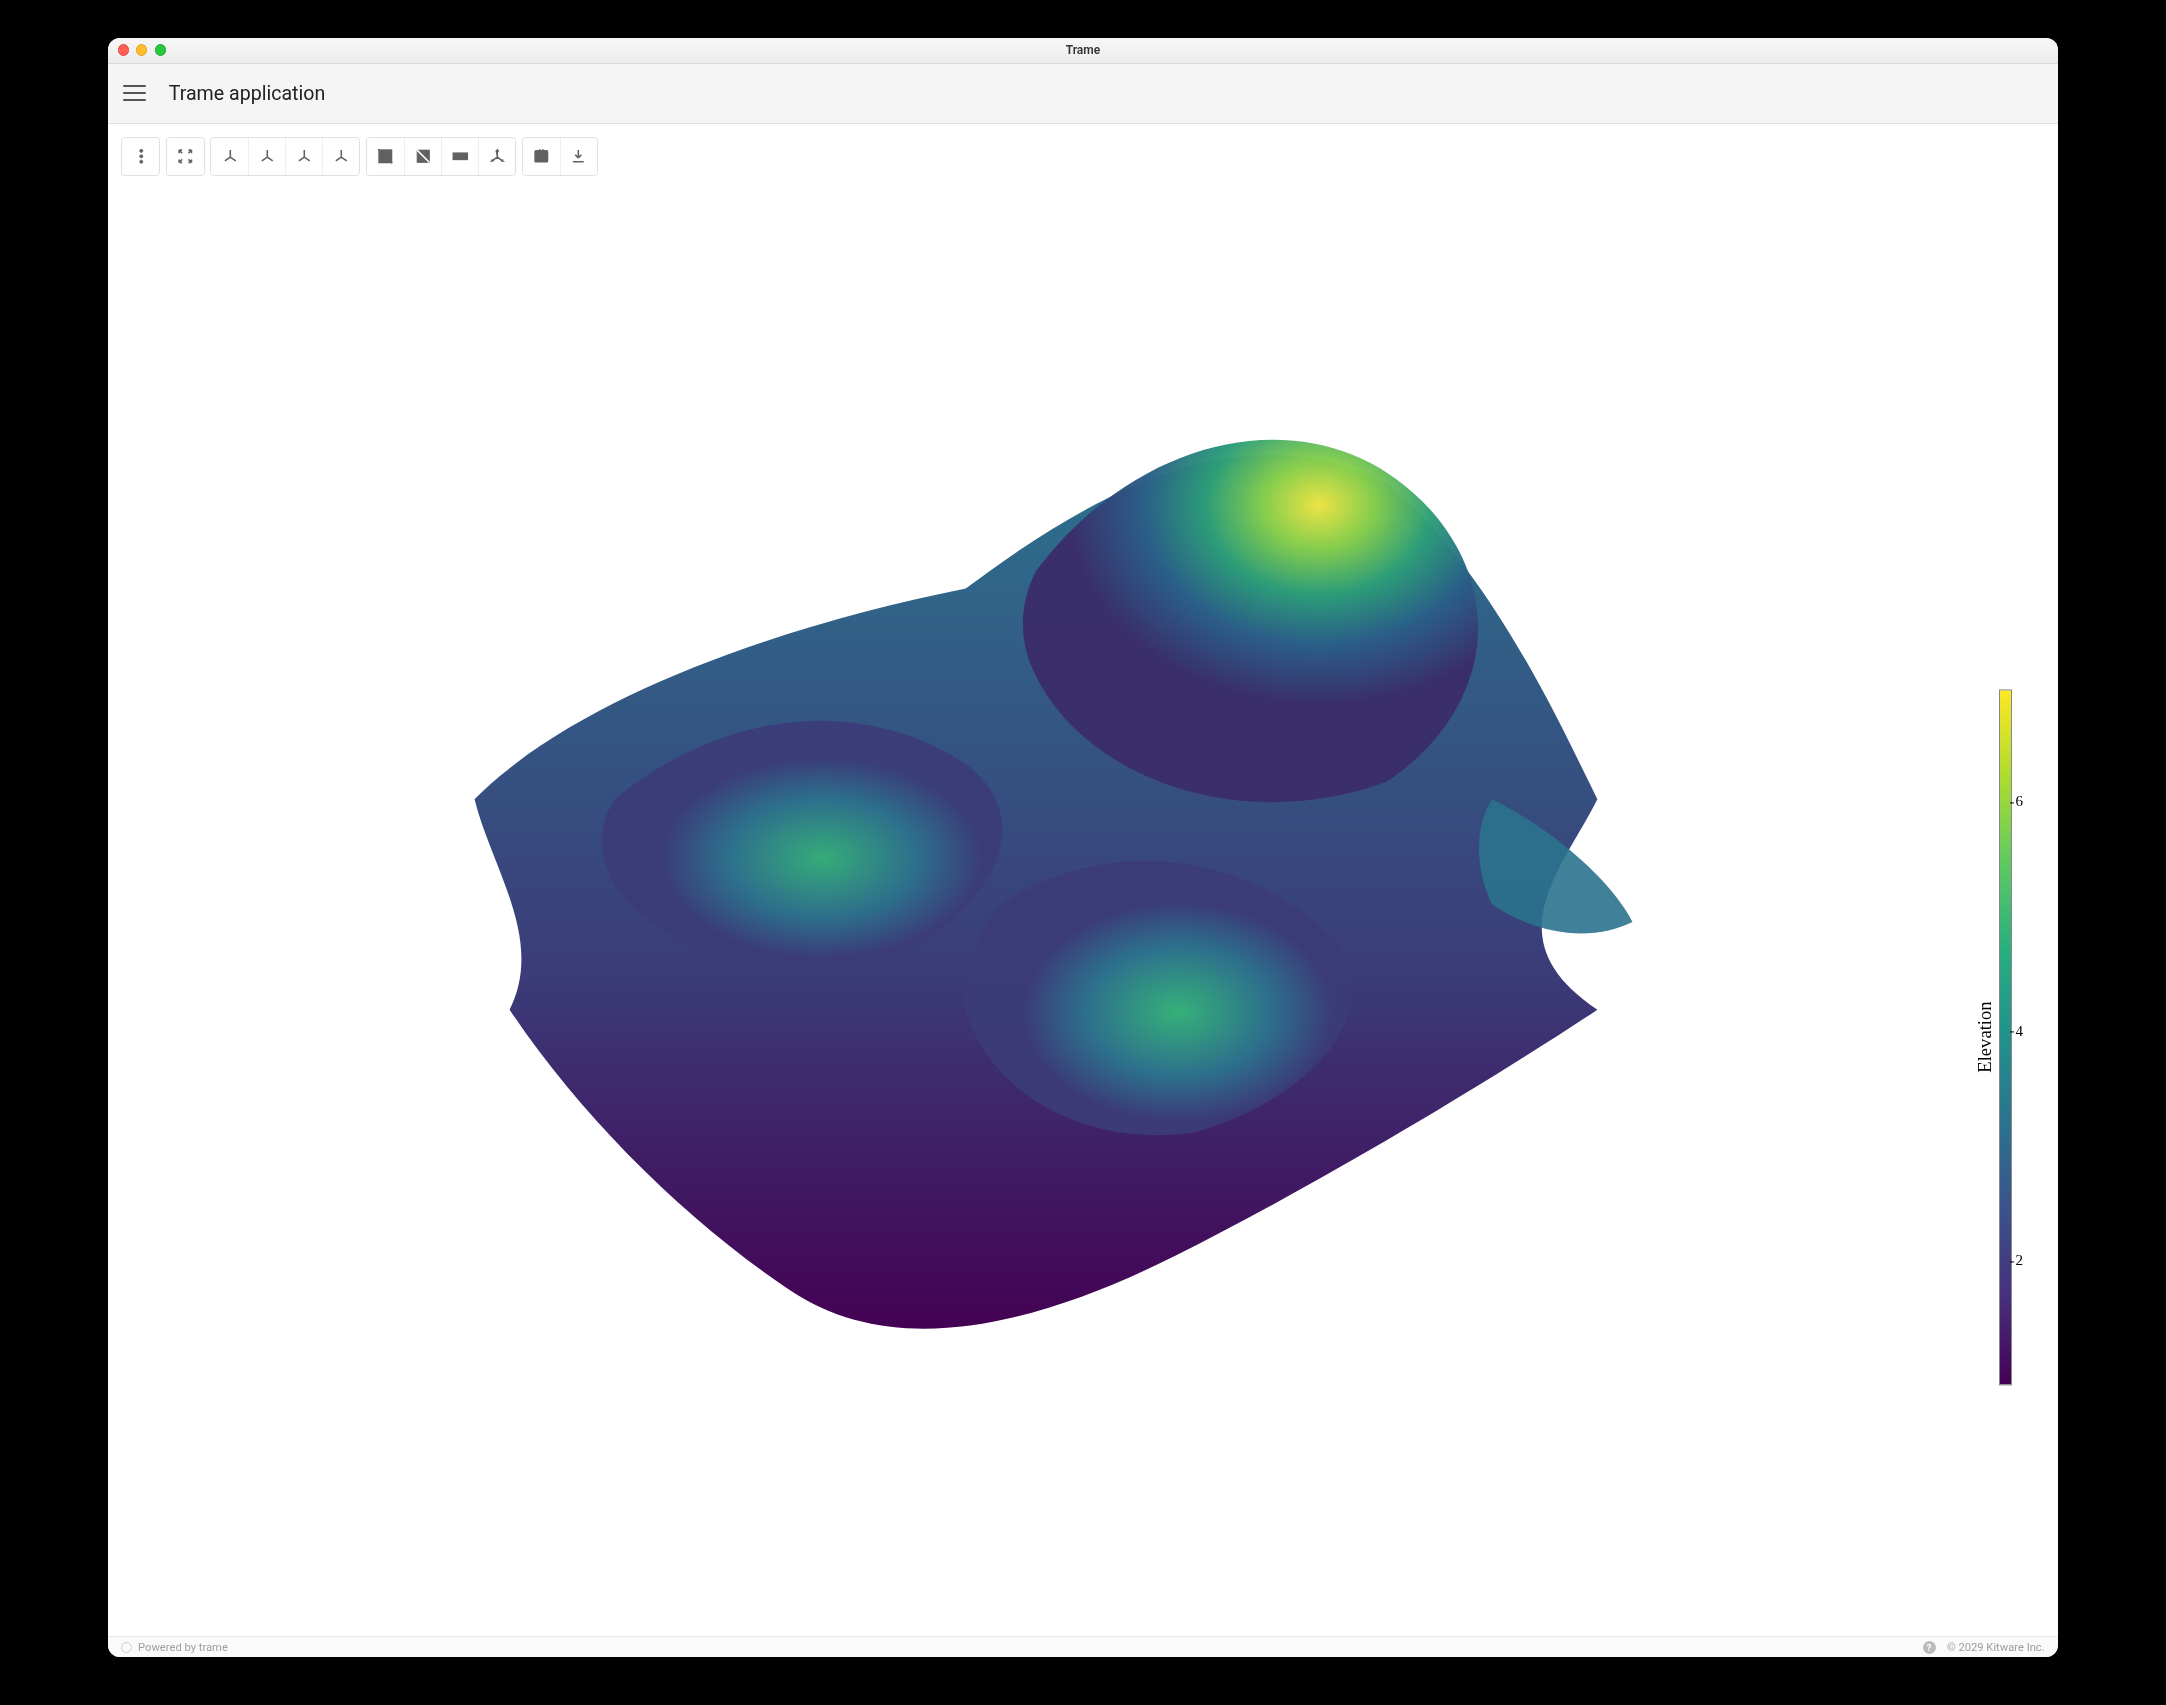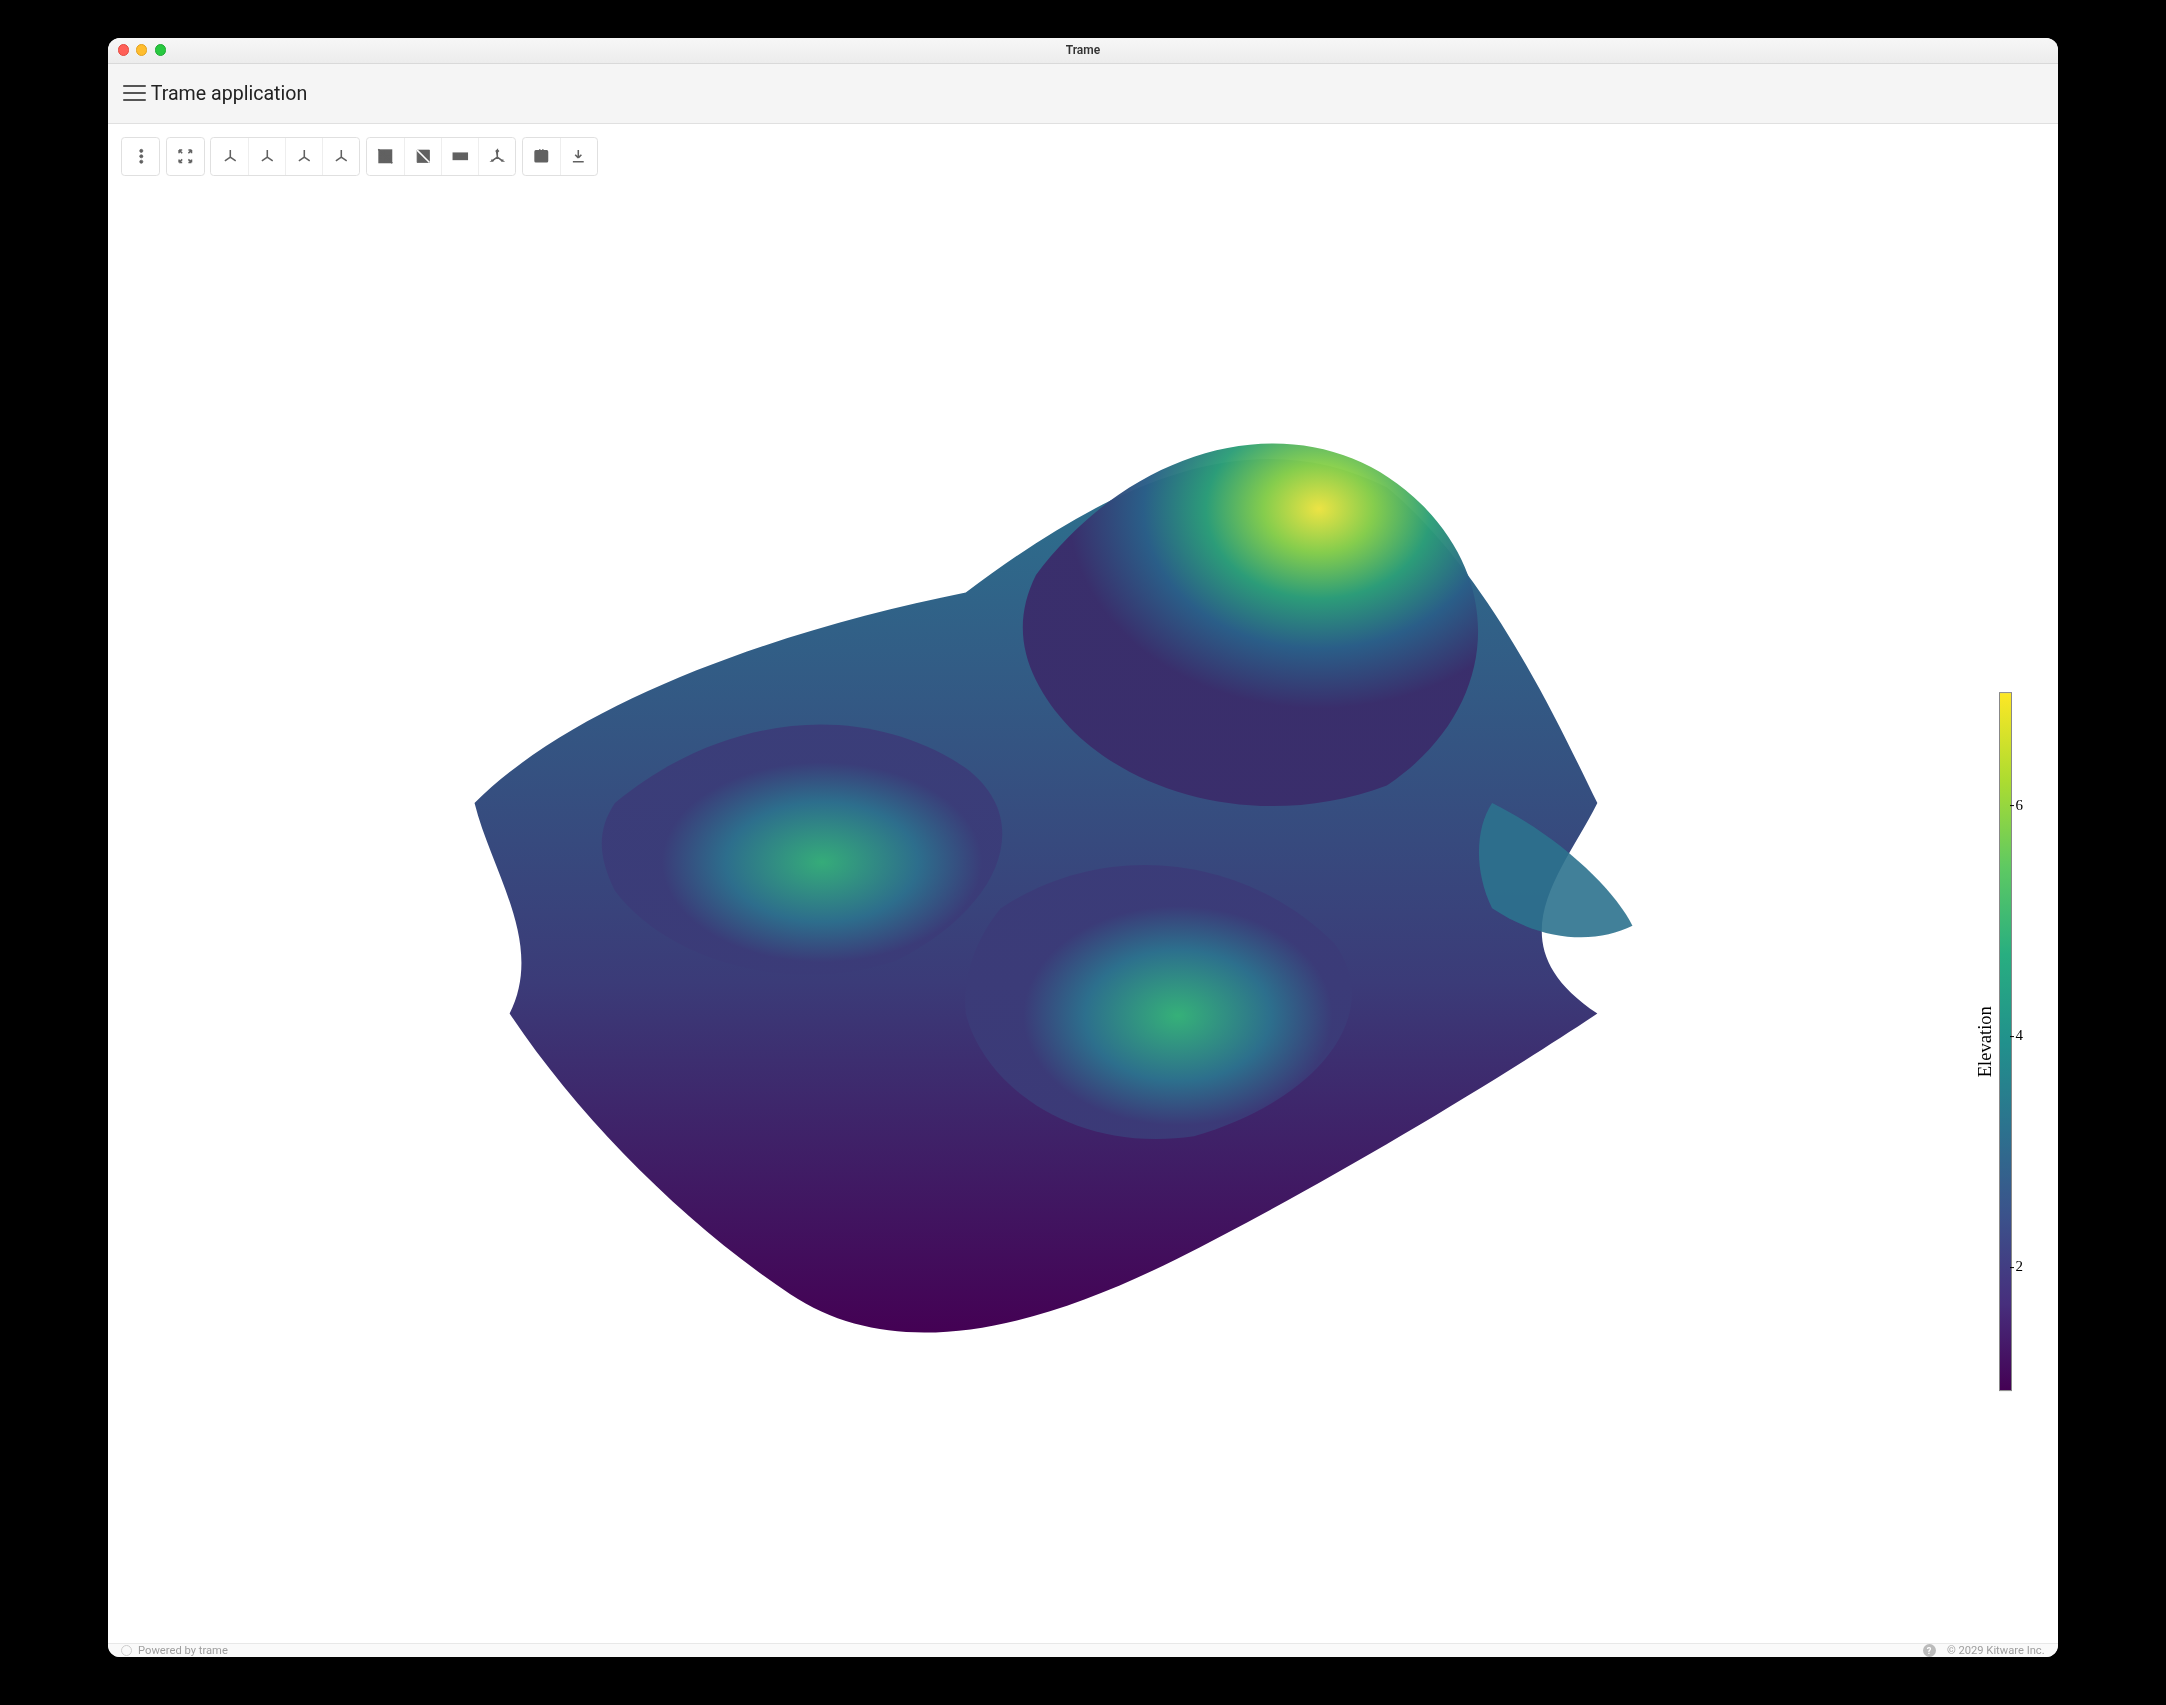--- a/index.html
+++ b/index.html
@@ -27,21 +27,21 @@
   .dot.yellow{background:#ffbd2e;border:0.5px solid #e1a11e;}
   .dot.green{background:#28c940;border:0.5px solid #1fa833;}
   .titlebar .title {
     position:absolute; left:0; right:0; text-align:center;
     font-size:12px; font-weight:600; color:#333;
   }
 
   
   .appbar {
     height: 60px; background:#f5f5f5; border-bottom:0.9px solid #e0e0e0;
-    display:flex; align-items:center; padding:0 15px; gap:5px;
+    display:flex; align-items:center; padding:0 15px; gap:23px;
     flex:0 0 auto;
   }
   .menu-btn { width:22.4px;height:22.4px; display:flex;flex-direction:column;justify-content:space-between; cursor:pointer; padding:2.8px 0;}
   .menu-btn span{height:2.3px;background:#555;border-radius:0.9px;}
   .app-title{font-size:19.6px;color:#222;font-weight:400;}
 
   
   .main { flex:1 1 auto; background:#fff; position:relative; overflow:hidden;}
   .toolbar {
     position:absolute; top:13px; left:13px;
@@ -76,21 +76,21 @@
     width:17px; height:100%;
     background:linear-gradient(to top,#440154,#472f7d,#3b528b,#2c728e,#21918c,#28ae80,#5ec962,#addc30,#fde725);
     border:0.5px solid #888;
   }
   .cb-ticks{ position:relative; width:20.5px; margin-left:3.7px; font-family:"Times New Roman",serif; font-size:15px; color:#000;}
   .cb-ticks span{position:absolute; left:0;}
   .cb-ticks span::before{content:"";position:absolute;left:-5.6px;top:50%;width:3.7px;height:0.9px;background:#000;}
 
   
   .footer{
-    height:14px; background:#fafafa; border-top:0.9px solid #e8e8e8;
+    height:21px; background:#fafafa; border-top:0.9px solid #e8e8e8;
     display:flex;align-items:center;justify-content:space-between;
     font-size:11.2px;color:#9e9e9e;padding:0 13px;flex:0 0 auto;
   }
   .footer-left{display:flex;align-items:center;gap:5.6px;}
   .spinner{width:11.2px;height:11.2px;border:1.9px solid #ccc;border-radius:50%;}
   .footer-right{display:flex;align-items:center;gap:11.2px;}
   .help{width:13px;height:13px;border-radius:50%;background:#bbb;color:#fff;font-size:9.3px;display:flex;align-items:center;justify-content:center;font-weight:bold;}
 </style>
 </head>
 <body>

